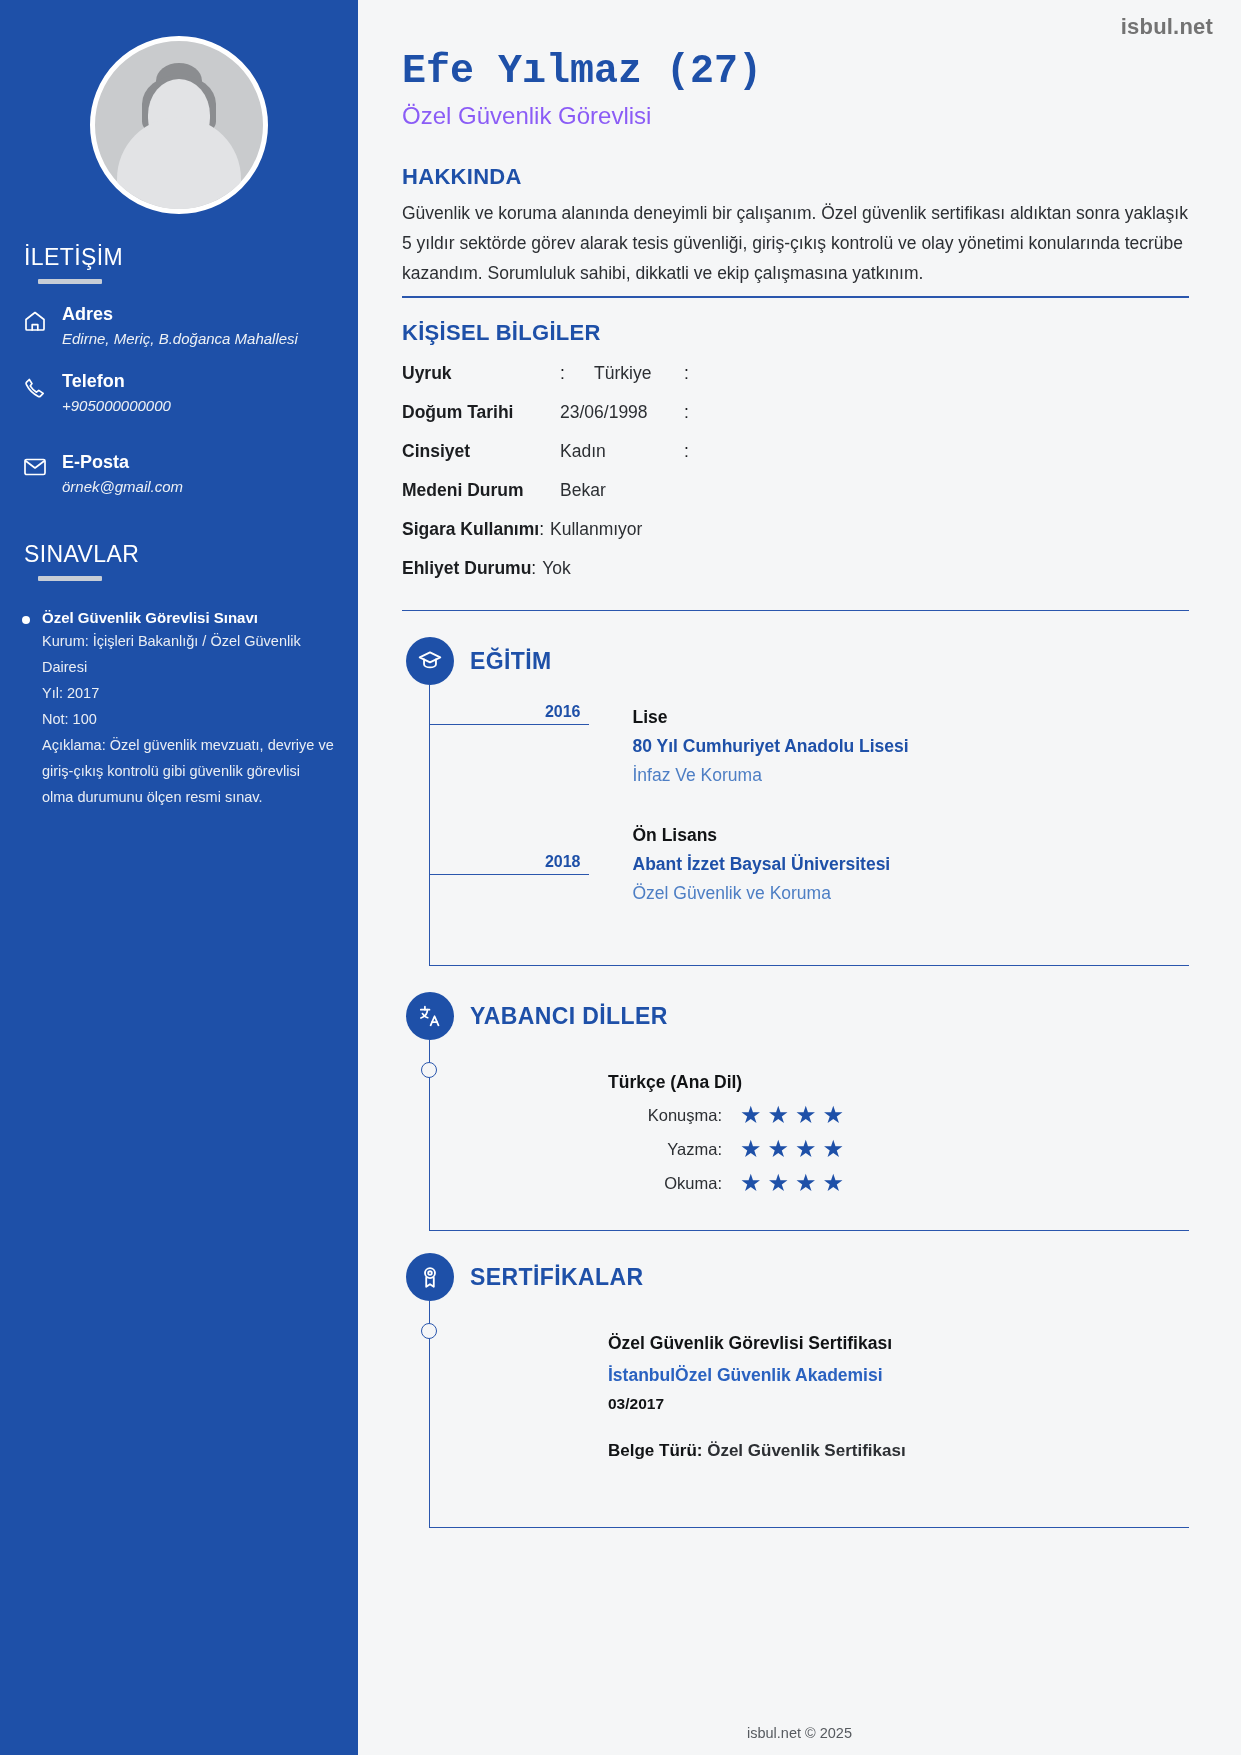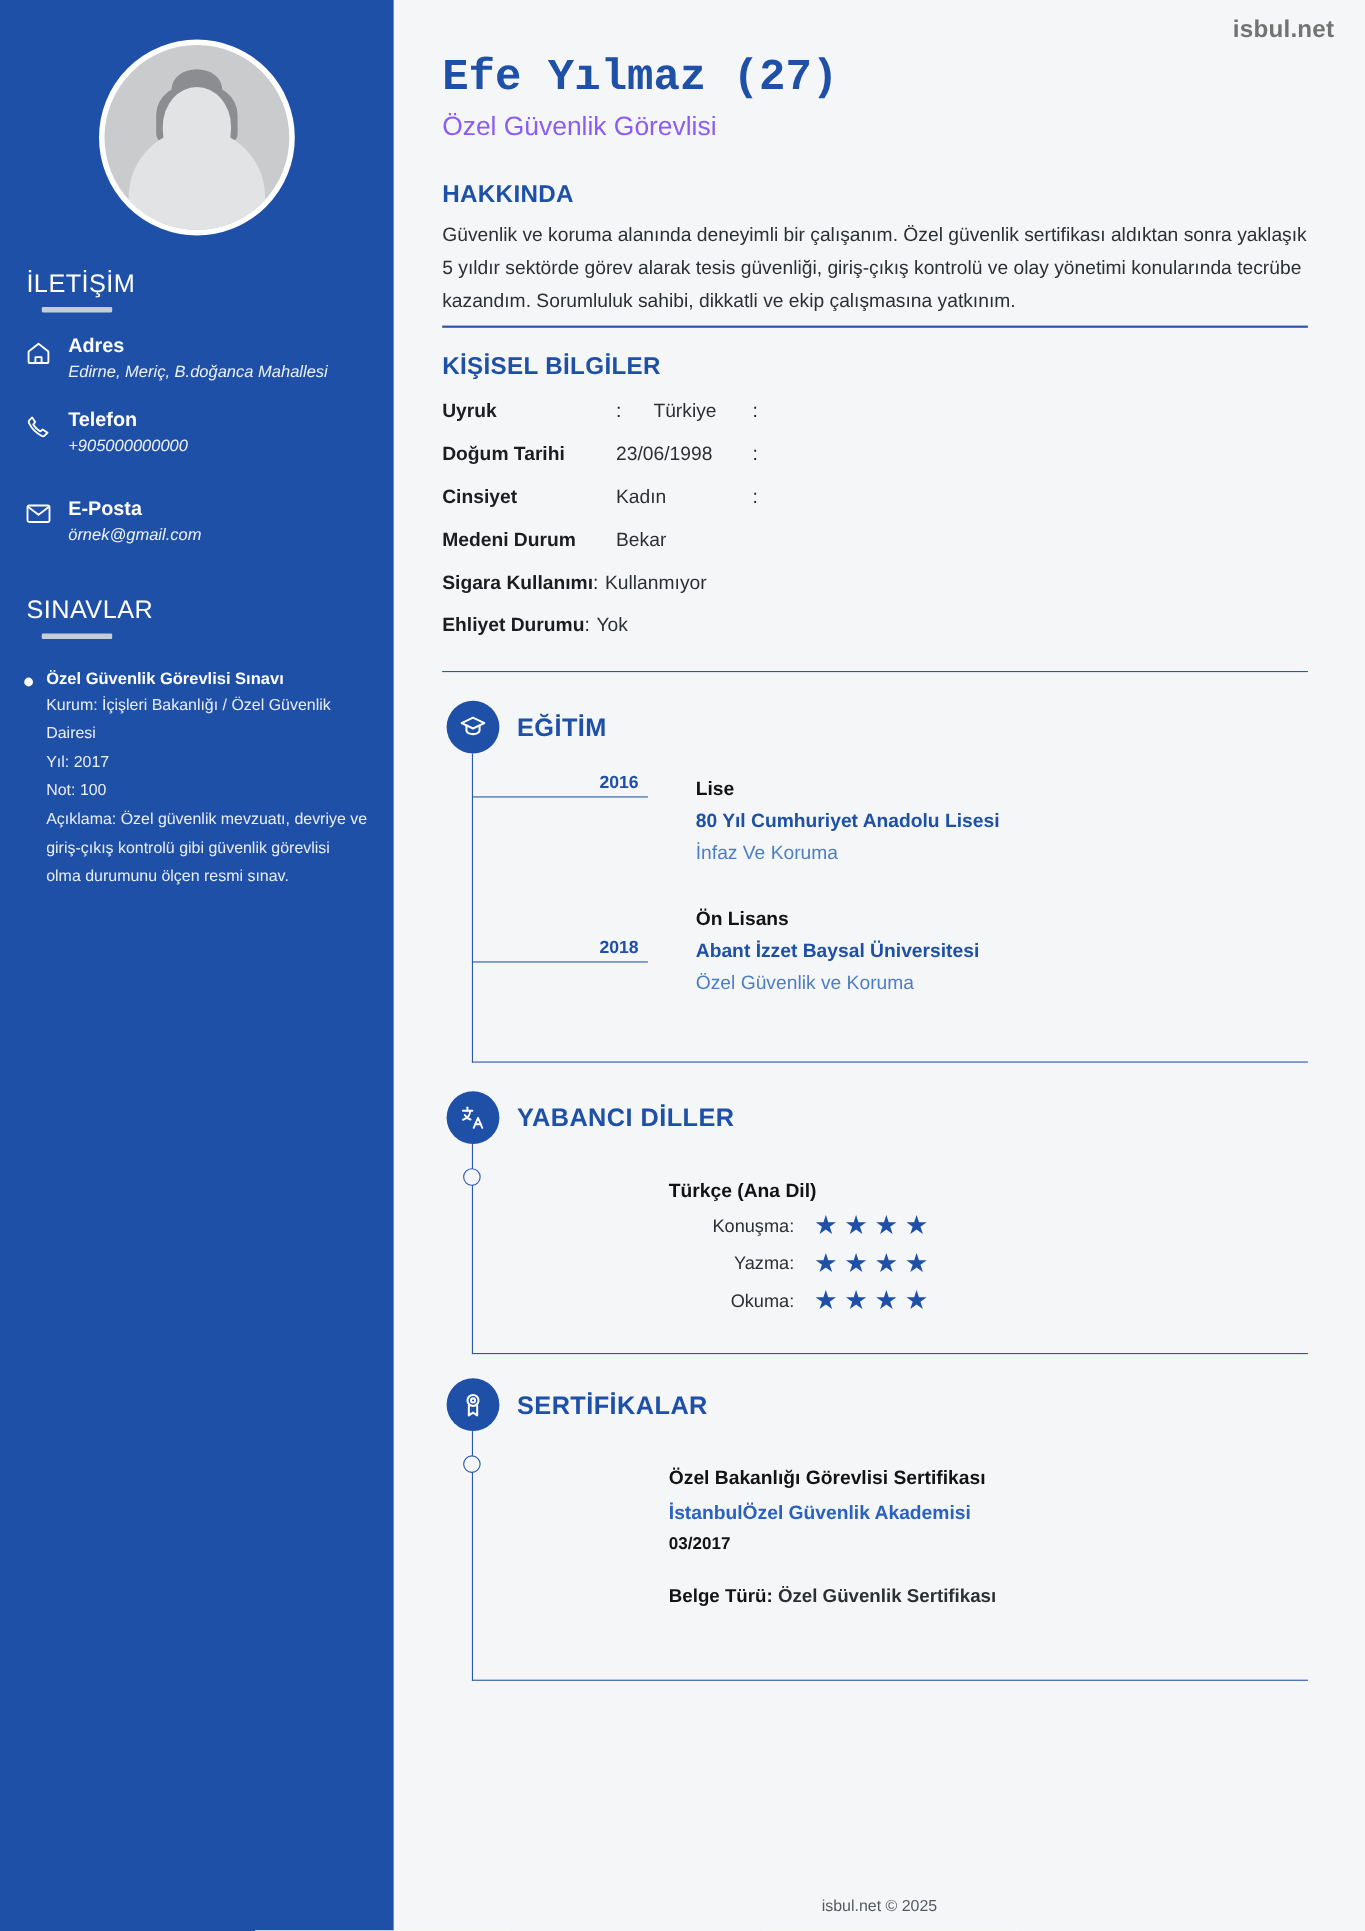--- a/index.html
+++ b/index.html
@@ -617,21 +617,21 @@
               <circle cx="12" cy="8.4" r="1.7"></circle>
               <path d="M8.5 12.6V21l3.5-2.4L15.5 21v-8.4"></path>
             </svg>
           </div>
           <div class="tl-title">SERTİFİKALAR</div>
         </div>
 
         <div class="tl-body" style="padding-top:26px; padding-bottom:60px;">
           <div class="dot-marker"></div>
           <div class="cert-block">
-            <div class="cert-name">Özel Bakanlığı Görevlisi Sertifikası</div>
+            <div class="cert-name">Özel Güvenlik Görevlisi Sertifikası</div>
             <div class="cert-org">İstanbulÖzel Güvenlik Akademisi</div>
             <div class="cert-date">03/2017</div>
             <div class="cert-type">
               <b>Belge Türü:</b>
               <span>Özel Güvenlik Sertifikası</span>
             </div>
           </div>
         </div>
       </section>
 

